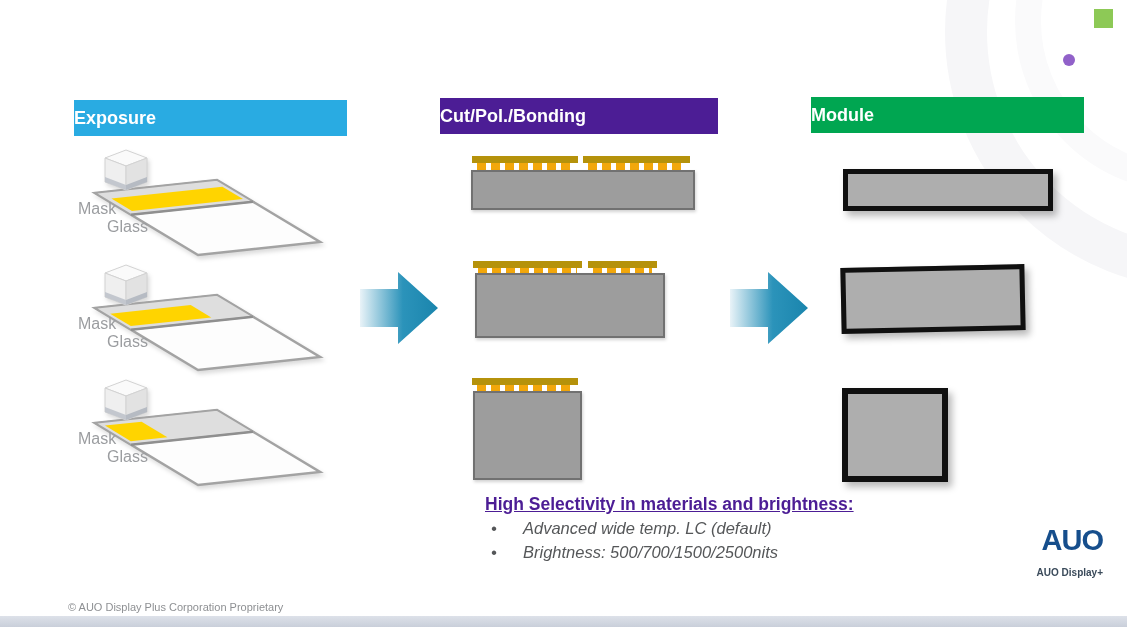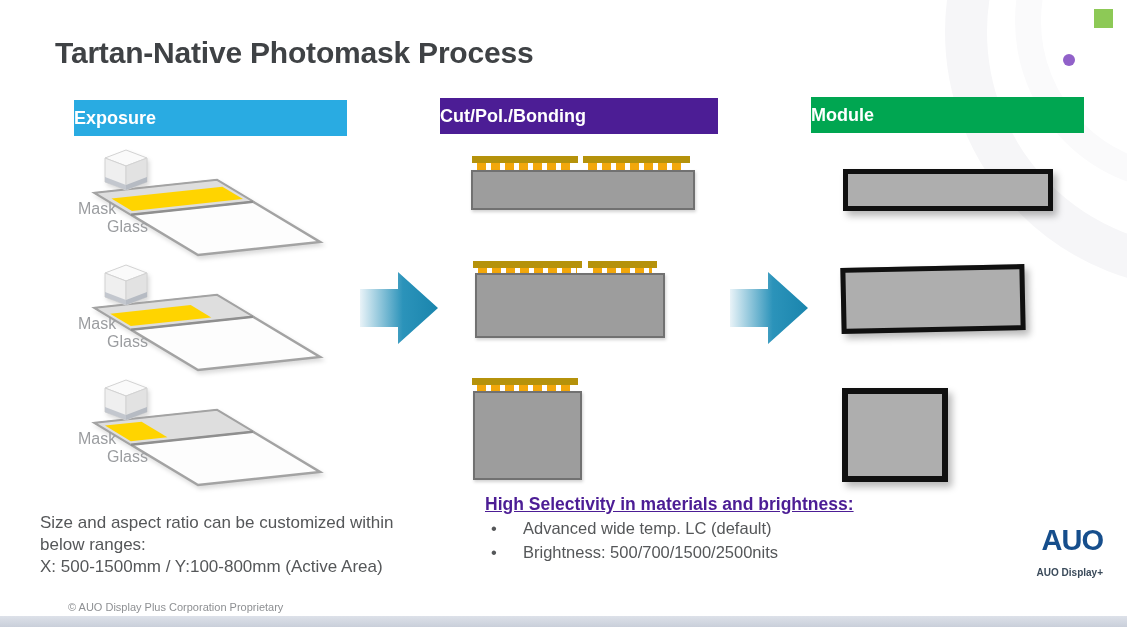--- a/index.html
+++ b/index.html
@@ -39,21 +39,21 @@
   .module{position:absolute;background:#aeaeae;border:5px solid #101010;box-sizing:border-box;
     box-shadow:4px 5px 7px rgba(0,0,0,0.28);}
   .module-2{transform:rotate(-1.2deg);}
   .module-3{border-width:6px;}
 
   .arrow{position:absolute;width:80px;height:72px;}
 
   .note-left{position:absolute;left:40px;top:512px;font-size:17px;line-height:22px;color:#555759;}
   .sel-head{position:absolute;left:485px;top:494px;font-size:17.5px;font-weight:700;color:#4c1d95;text-decoration:underline;}
   .sel-list{position:absolute;left:485px;top:514px;margin:0;padding:0;list-style:none;width:400px;}
-  .sel-list li{position:relative;font-size:16.5px;color:#555759;margin-top:5px;padding-left:38px;}
+  .sel-list li{position:relative;font-size:16.5px;color:#555759;margin-top:5px;padding-left:38px;font-style:italic;}
   .sel-list li::before{content:"\2022";position:absolute;left:6px;color:#555759;}
 
   .logo-block{position:absolute;left:953px;top:526px;width:152px;}
   .logo-row1{display:flex;align-items:center;}
   .tartan-text{font-size:24px;color:#1c5189;letter-spacing:1.5px;font-weight:500;margin-left:5px;}
   .auo-text{text-align:right;font-size:29px;font-weight:800;color:#164e8c;letter-spacing:-1px;
             line-height:28px;margin-right:2px;}
   .auo-sub{text-align:right;font-size:10px;font-weight:700;color:#3a4a5a;margin-top:13px;margin-right:2px;}
 
   .footer-note{position:absolute;left:68px;top:601px;font-size:11px;color:#8e9093;}
@@ -63,21 +63,20 @@
 </head>
 <body>
 
 <div class="slide">
 
   <div class="arc1"></div>
   <div class="arc2"></div>
   <div class="decor-square"></div>
   <div class="decor-dot"></div>
 
-  <div class="title">Tartan-Native Photomask Process</div>
 
   <div class="hdr hdr-exposure">Exposure</div>
   <div class="hdr hdr-cut">Cut/Pol./Bonding</div>
   <div class="hdr hdr-module">Module</div>
 
   <div class="exp-row" style="top:140px;">
     <svg width="300" height="120" viewBox="0 0 300 120">
       <polygon points="35,53 157,40 260,102 138,115" fill="#fdfdfd" stroke="#a3a3a3" stroke-width="2.5"></polygon>
       <polygon points="35,53 157,40 193,61.7 71,74.7" fill="#dedede" stroke="#a3a3a3" stroke-width="1.5"></polygon>
       <polygon points="51.4,58.6 162.4,46.7 183,59.1 72,71" fill="#ffd400"></polygon>
@@ -168,25 +167,20 @@
   <div class="comb" style="left:472px;top:378px;width:106px;">
     <div class="comb-bar"></div>
       <div class="comb-teeth"></div>
   </div>
   <div class="die-body" style="left:473px;top:391px;width:109px;height:89px;"></div>
 
   <div class="module" style="left:843px;top:169px;width:210px;height:42px;"></div>
   <div class="module module-2" style="left:841px;top:266px;width:184px;height:66px;"></div>
   <div class="module module-3" style="left:842px;top:388px;width:106px;height:94px;"></div>
 
-  <div class="note-left">
-    <div>Size and aspect ratio can be customized within</div>
-    <div>below ranges:</div>
-    <div>X: 500-1500mm / Y:100-800mm (Active Area)</div>
-  </div>
 
   <div class="sel-head">High Selectivity in materials and brightness:</div>
   <ul class="sel-list">
     <li>Advanced wide temp. LC (default)</li>
     <li>Brightness: 500/700/1500/2500nits</li>
   </ul>
 
   <div class="logo-block">
     <div class="auo-text">AUO</div>
     <div class="auo-sub">AUO Display+</div>

